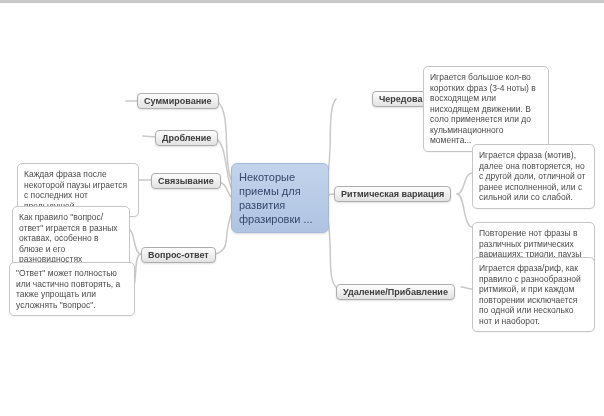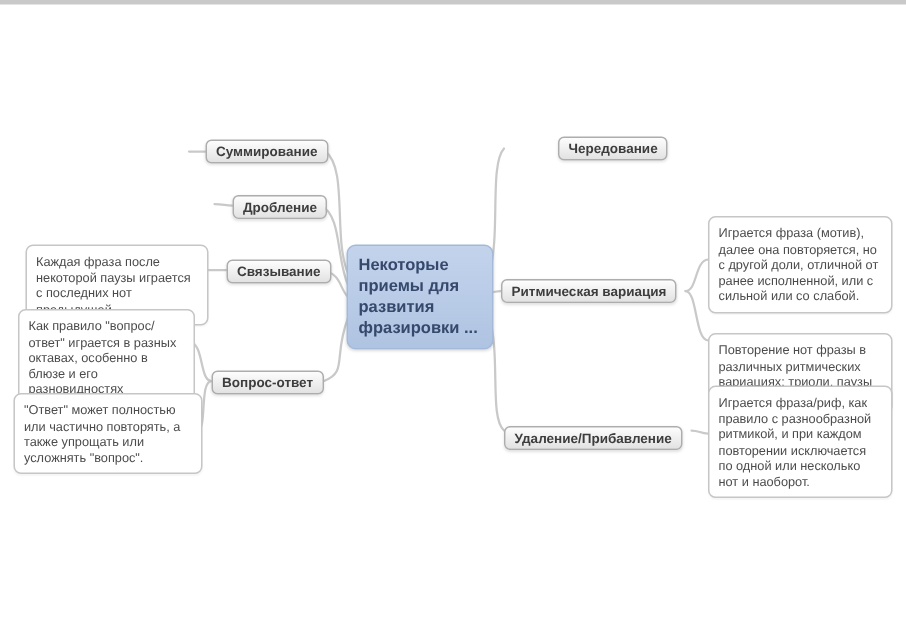--- a/index.html
+++ b/index.html
@@ -16,21 +16,21 @@
   }
   .node{
     position:absolute;border:1px solid #adadad;border-radius:4px;
     background:linear-gradient(#fdfdfd,#e2e2e2);
     padding:2px 6px;font-size:9px;font-weight:bold;color:#3d3d3d;white-space:nowrap;
     box-shadow:0 1px 2px rgba(0,0,0,0.12);
   }
   #central{
     position:absolute;left:231px;top:163px;width:82px;
     background:linear-gradient(#c3d3ec,#afc4e2);border:1px solid #a4b9d8;border-radius:6px;
-    padding:6px 7px;font-size:11px;line-height:14px;font-weight:bold;color:#36486b;
+    padding:6px 7px;font-size:11px;line-height:14px;font-weight:normal;color:#36486b;
     box-shadow:0 1px 2px rgba(0,0,0,0.15);
   }
   
   #l-leaf-0{left:7px;top:86px;width:106px;}
   #l-leaf-1{left:34px;top:120px;width:98px;}
   #l-leaf-2{left:17px;top:163px;width:108px;}
   #l-leaf-3{left:12px;top:206px;width:104px;}
   #l-leaf-4{left:9px;top:262px;width:112px;}
   
   #l-node-0{left:137px;top:93px;}
@@ -84,16 +84,17 @@
   <div class="node" id="l-node-1">Дробление</div>
   <div class="node" id="l-node-2">Связывание</div>
   <div class="node" id="l-node-3">Вопрос-ответ</div>
 
   <div id="central">Некоторые приемы для развития фразировки  ...</div>
 
   <div class="node" id="r-node-0">Чередование</div>
   <div class="node" id="r-node-1">Ритмическая вариация</div>
   <div class="node" id="r-node-2">Удаление/Прибавление</div>
 
+  <div class="leaf" id="r-leaf-0">Играется большое кол-во коротких фраз (3-4 ноты) в восходящем или нисходящем движении. В соло применяется или до кульминационного момента...</div>
   <div class="leaf" id="r-leaf-1">Играется фраза (мотив), далее она повторяется, но с другой доли, отличной от ранее исполненной, или с сильной или со слабой.</div>
   <div class="leaf" id="r-leaf-2">Повторение нот фразы в различных ритмических вариациях: триоли, паузы и т.д.</div>
   <div class="leaf" id="r-leaf-3">Играется фраза/риф, как правило с разнообразной ритмикой, и при каждом повторении исключается по одной или несколько нот и наоборот.</div>
 </div>
 
 </body></html>

